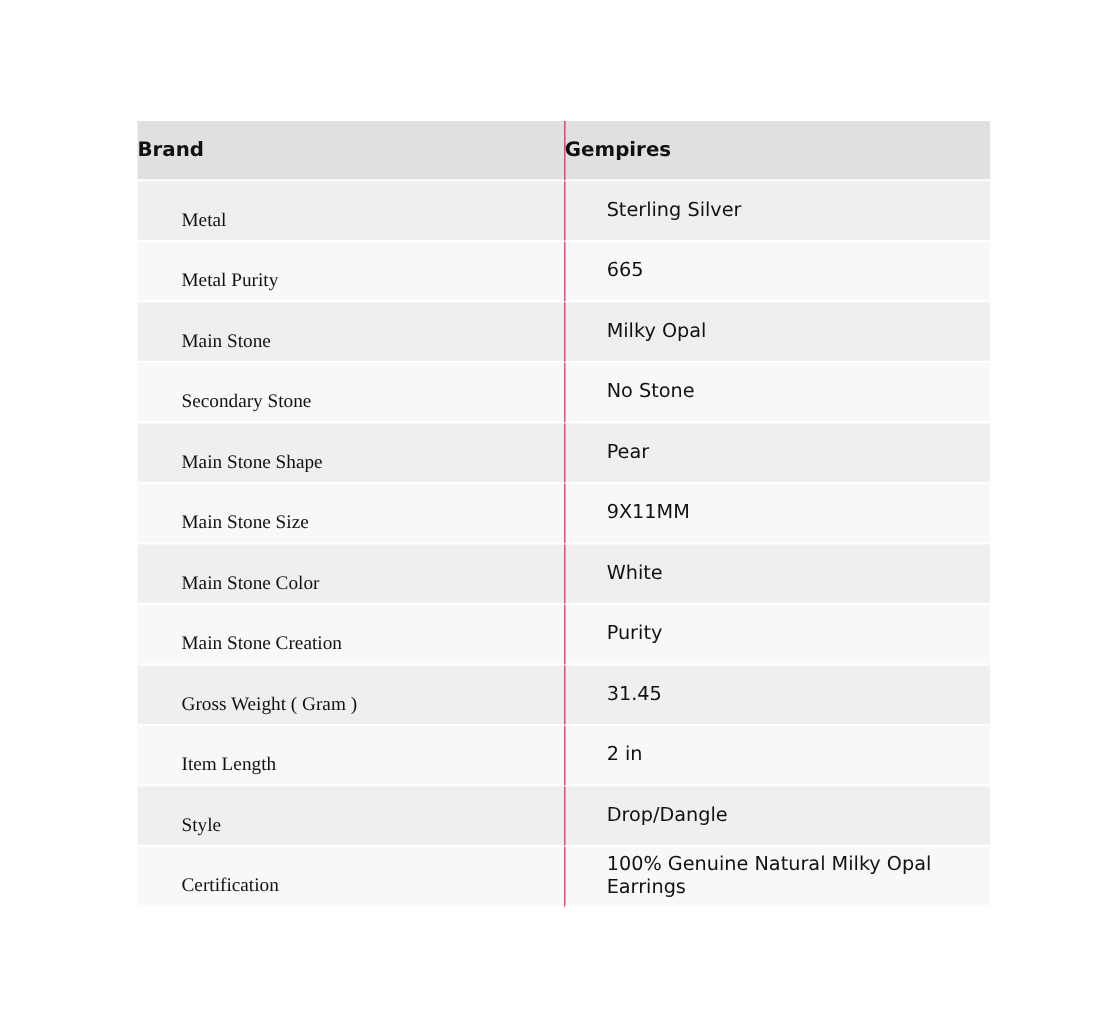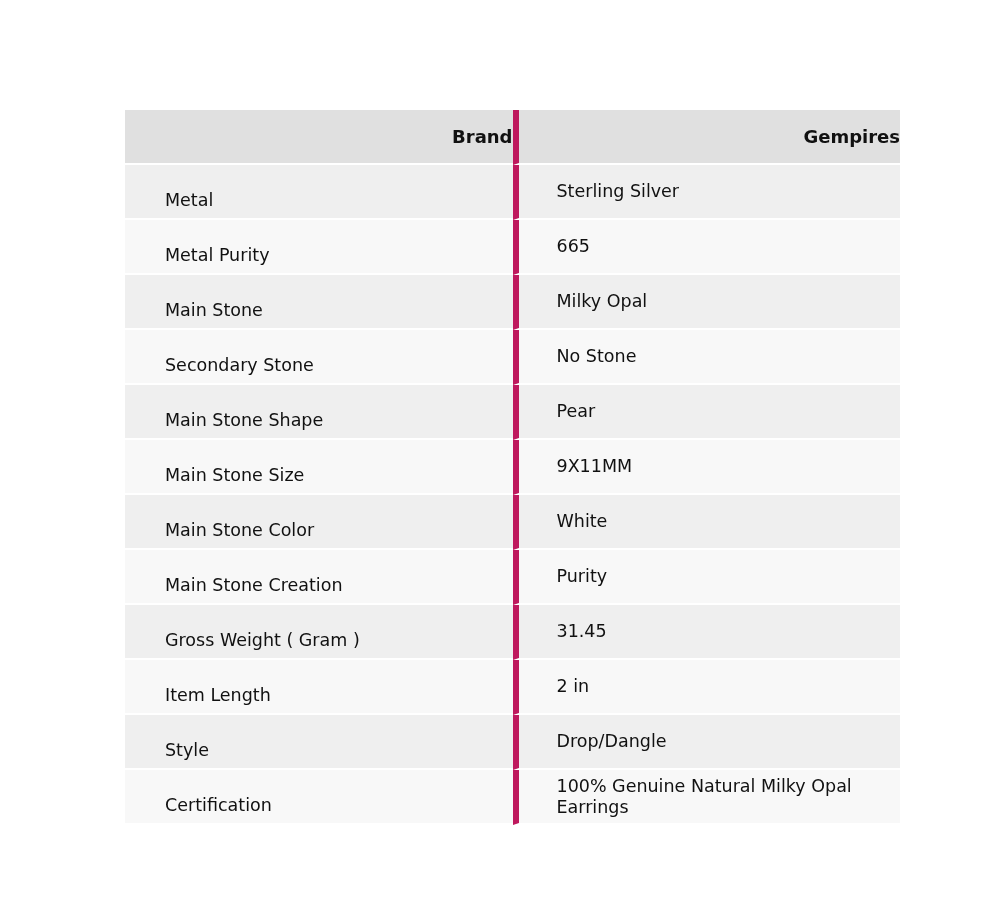--- a/index.html
+++ b/index.html
@@ -29,34 +29,34 @@
     height: 55px;
     vertical-align: middle;
     border-bottom: 2px solid #ffffff;
   }
   .spec-table th {
     width: 50%;
     background: #e0e0e0;
     font-size: 18px;
     font-weight: bold;
     color: #111111;
-    text-align: right;
+    text-align: left;
     padding: 0;
   }
   .spec-table th.col-value,
   .spec-table td.cell-value {
-    border-left: 6px solid #be185d;
+    border-left: 1px solid #be185d;
   }
   .spec-table td {
     font-size: 17.5px;
     font-weight: normal;
     color: #111111;
     text-align: left;
   }
-  .spec-table td.cell-label { padding: 16px 10px 0 40px; }
+  .spec-table td.cell-label { padding: 16px 10px 0 40px; font-family: Liberation Serif, serif; }
   .spec-table td.cell-value { padding: 0 10px 0 38px; line-height: 1.2; }
   .spec-table tbody tr:nth-child(odd)  td { background: #efefef; }
   .spec-table tbody tr:nth-child(even) td { background: #f8f8f8; }
 </style>
 </head>
 <body>
 
 <div class="page">
   <table class="spec-table">
     <thead>

